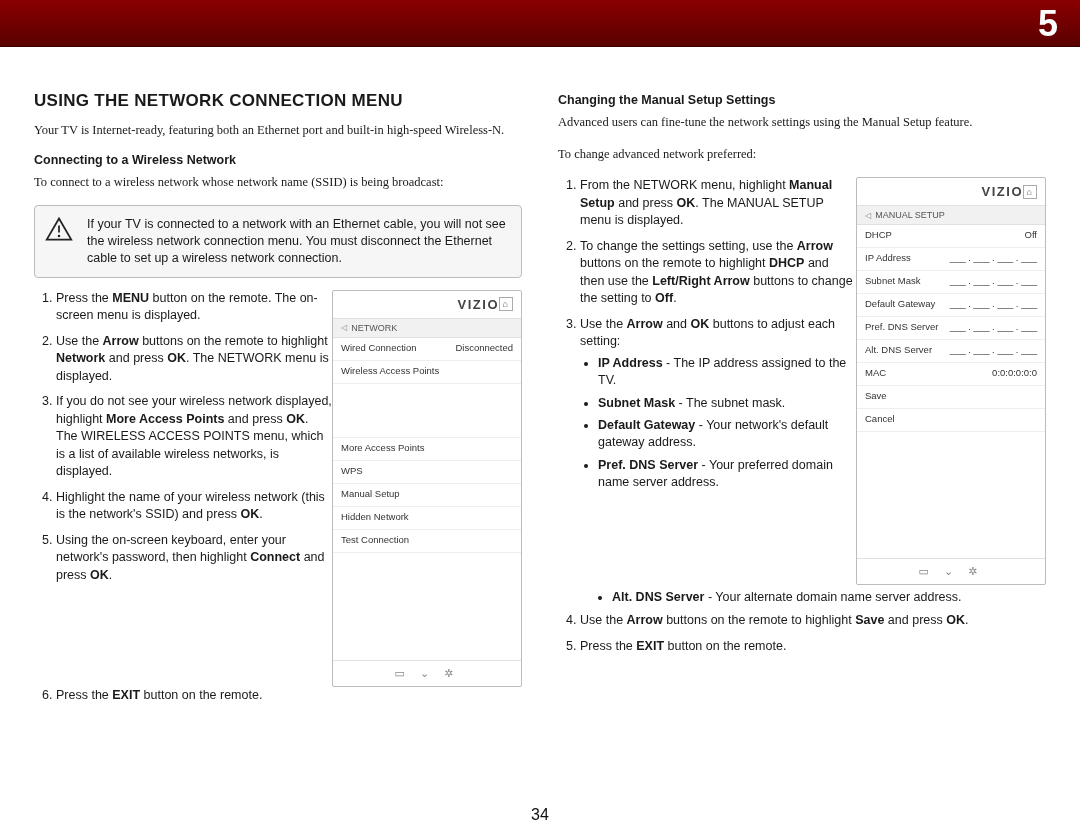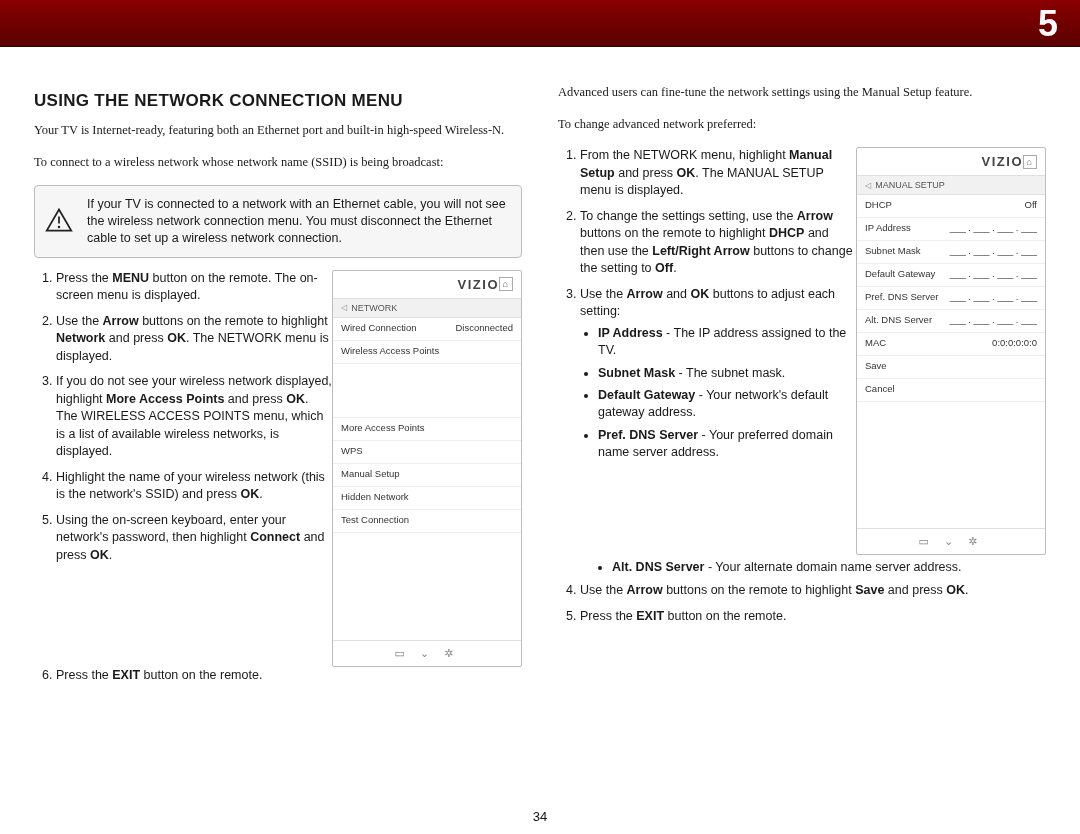--- a/index.html
+++ b/index.html
@@ -53,21 +53,21 @@
     font-weight: bold;
     margin: 10px 0 6px 0;
   }
   .warnbox {
     border: 1px solid #bcbcbc;
     background: #f6f6f6;
     border-radius: 4px;
     padding: 10px 12px 10px 10px;
     display: flex;
     gap: 14px;
-    align-items: center;
+    align-items: flex-start;
     margin-bottom: 12px;
   }
   .warn-icon {
     width: 28px;
     flex: none;
   }
   .warn-icon svg { width: 28px; height: 26px; }
   .warn-text { line-height: 1.35; }
   ol.steps {
     margin: 0 0 10px 0;
@@ -140,38 +140,39 @@
     border-top: 1px solid #e0e0e0;
     color: #888;
     letter-spacing: 6px;
     font-size: 11px;
   }
   .pagenum {
     position: absolute;
     bottom: 10px;
     left: 0; right: 0;
     text-align: center;
-    font-size: 13px;
+    font-size: 16px;
     color: #111;
   }
   .tri { font-size: 8px; color:#888; }
 </style>
 </head>
 <body>
 
 <div class="topbar">
   <div class="topbar-num">5</div>
 </div>
 
 <div class="page">
 
   <div class="col">
     <h1>USING THE NETWORK CONNECTION MENU</h1>
     <p class="para">Your TV is Internet-ready, featuring both an Ethernet port and built-in high-speed Wireless-N.</p>
 
+    <div class="subhead">Connecting to a Wireless Network</div>
     <p class="para">To connect to a wireless network whose network name (SSID) is being broadcast:</p>
 
     <div class="warnbox">
       <div class="warn-icon">
         <svg viewBox="0 0 32 28">
             <path d="M16 2 L30 26 L2 26 Z" fill="none" stroke="#222" stroke-width="2"></path>
             <line x1="16" y1="10" x2="16" y2="18" stroke="#222" stroke-width="2"></line>
             <circle cx="16" cy="22" r="1.4" fill="#222"></circle>
           </svg>
       </div>
@@ -225,20 +226,21 @@
         <div class="tv-foot">▭ ⌄ ✲</div>
       </div>
     </div>
 
     <ol class="steps" start="6">
       <li><span>Press the </span><span class="b">EXIT</span><span> button on the remote.</span></li>
     </ol>
   </div>
 
   <div class="col">
+    <div class="subhead">Changing the Manual Setup Settings</div>
     <p class="para">Advanced users can fine-tune the network settings using the Manual Setup feature.</p>
     <p class="para" style="text-align:left">To change advanced network preferred:</p>
 
     <div class="colwrap">
       <div class="coltext">
         <ol class="steps">
           <li><span>From the NETWORK menu, highlight </span><span class="b">Manual Setup</span><span> and press </span><span class="b">OK</span><span>. The MANUAL SETUP menu is displayed.</span></li>
           <li><span>To change the settings setting, use the </span><span class="b">Arrow</span><span> buttons on the remote to highlight </span><span class="b">DHCP</span><span> and then use the </span><span class="b">Left/Right Arrow</span><span> buttons to change the setting to </span><span class="b">Off</span><span>.</span></li>
           <li><span>Use the </span><span class="b">Arrow</span><span> and </span><span class="b">OK</span><span> buttons to adjust each setting:</span>
             <ul class="bul">

